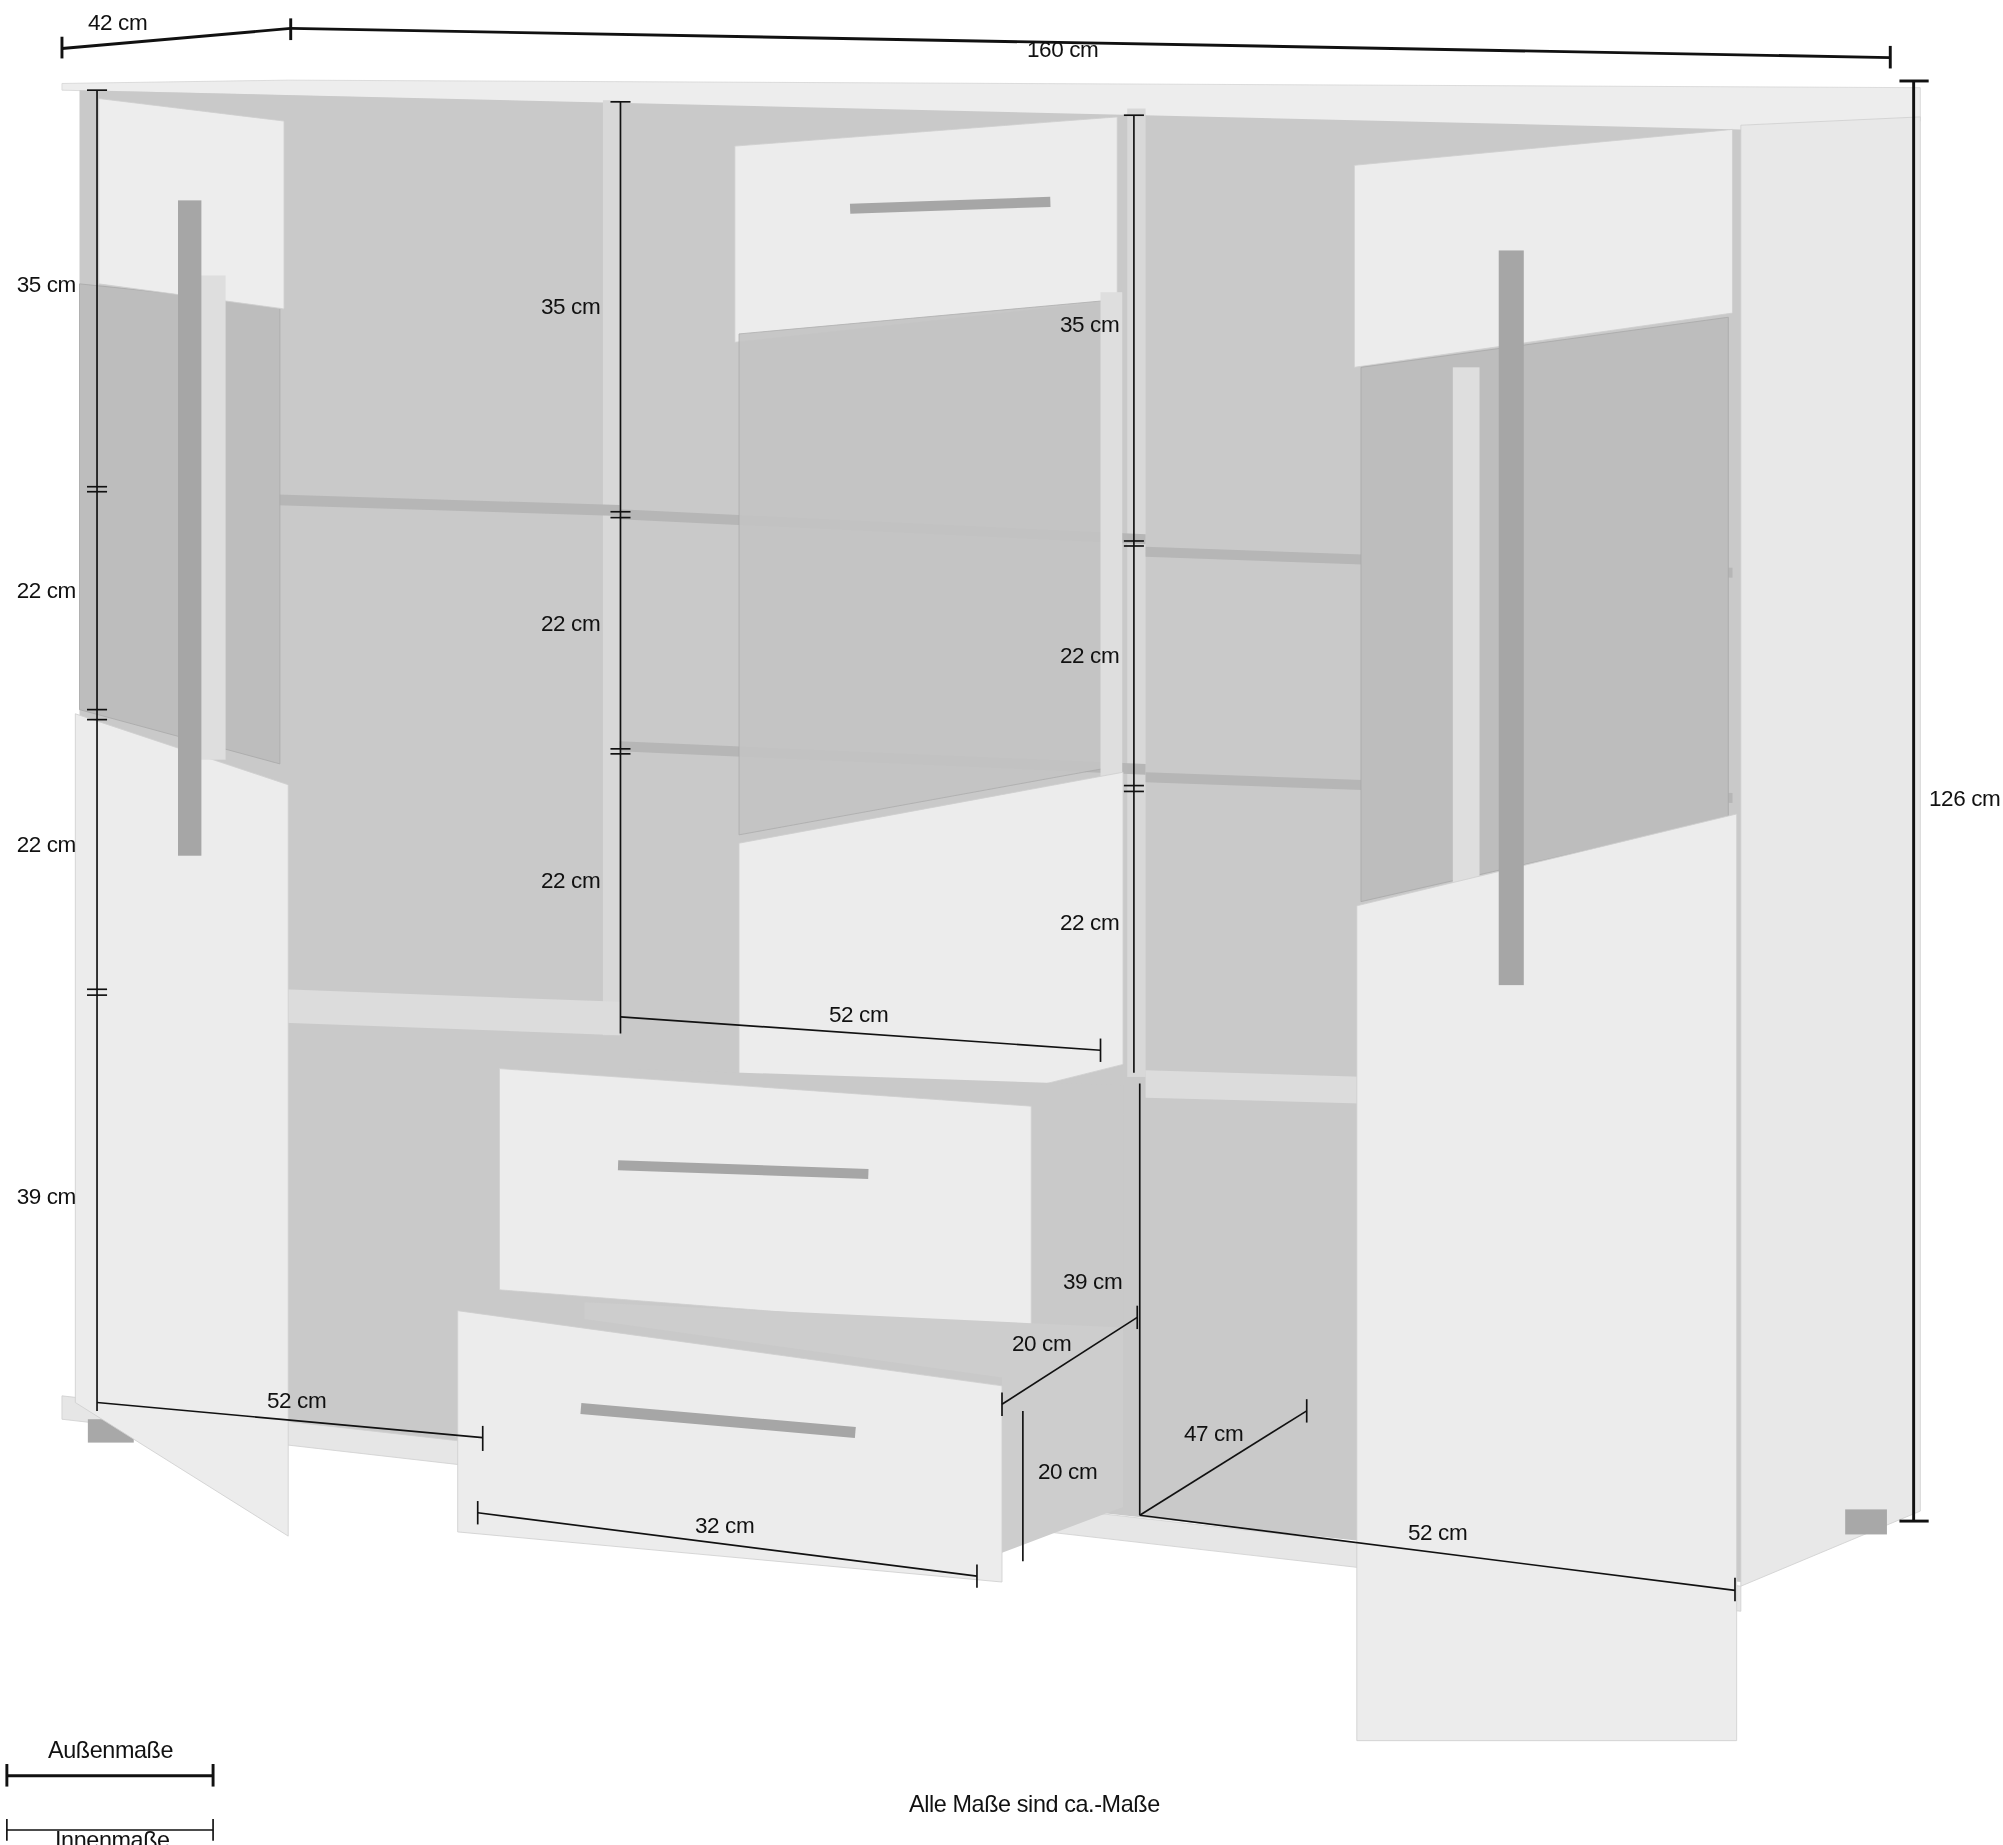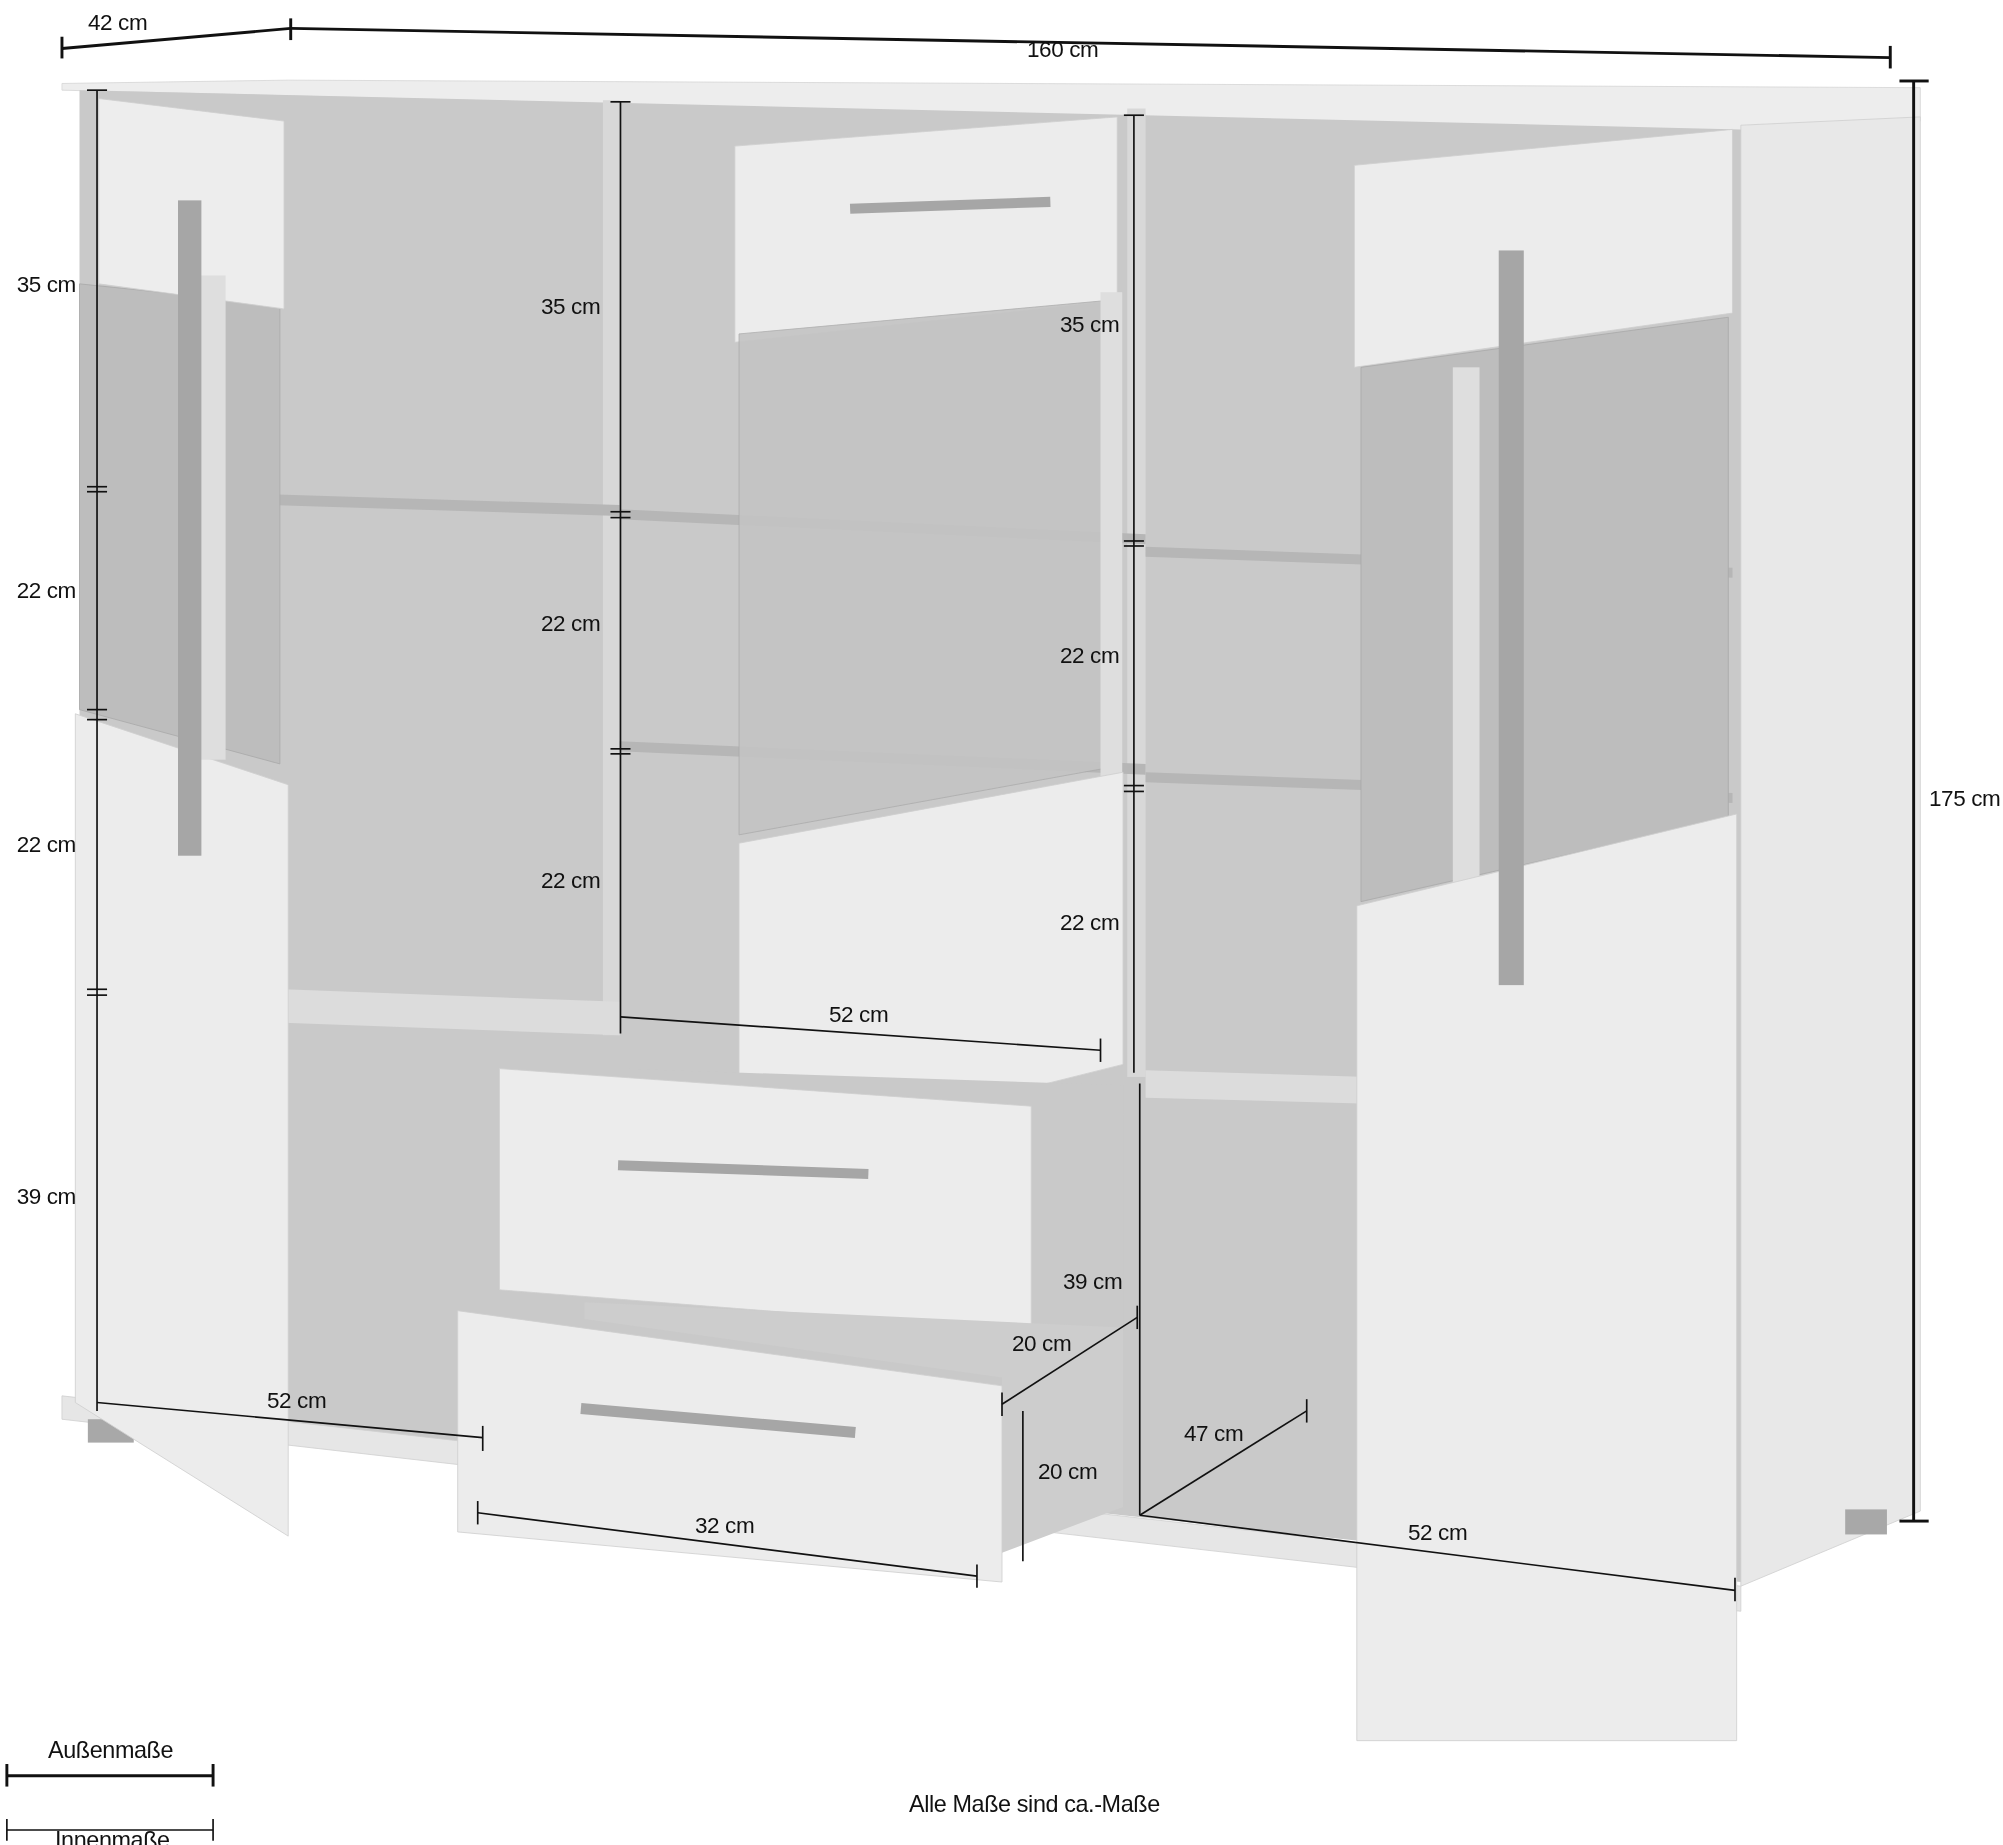--- a/index.html
+++ b/index.html
@@ -127,21 +127,21 @@
       <line x1="255" y1="2113" x2="255" y2="2140" stroke-width="3.5"></line>
       <line x1="8" y1="2192" x2="255" y2="2192" stroke-width="2"></line>
       <line x1="8" y1="2179" x2="8" y2="2205" stroke-width="2"></line>
       <line x1="255" y1="2179" x2="255" y2="2205" stroke-width="2"></line>
     </g>
   </svg>
 
   
   <span class="lbl" style="left:88px;top:10px;">42 cm</span>
   <span class="lbl" style="left:1027px;top:10px;margin-top:27px;">160 cm</span>
-  <span class="lbl" style="left:1929px;top:786px;">175 cm</span>
+  <span class="lbl" style="left:1929px;top:786px;">126 cm</span>
 
   <span class="lbl" style="left:16.7px;top:272px;">35 cm</span>
   <span class="lbl" style="left:16.7px;top:578px;">22 cm</span>
   <span class="lbl" style="left:16.7px;top:832px;">22 cm</span>
   <span class="lbl" style="left:16.7px;top:1184px;">39 cm</span>
   <span class="lbl" style="left:267px;top:1388px;">52 cm</span>
 
   <span class="lbl" style="left:541px;top:294px;">35 cm</span>
   <span class="lbl" style="left:541px;top:611px;">22 cm</span>
   <span class="lbl" style="left:541px;top:868px;">22 cm</span>

